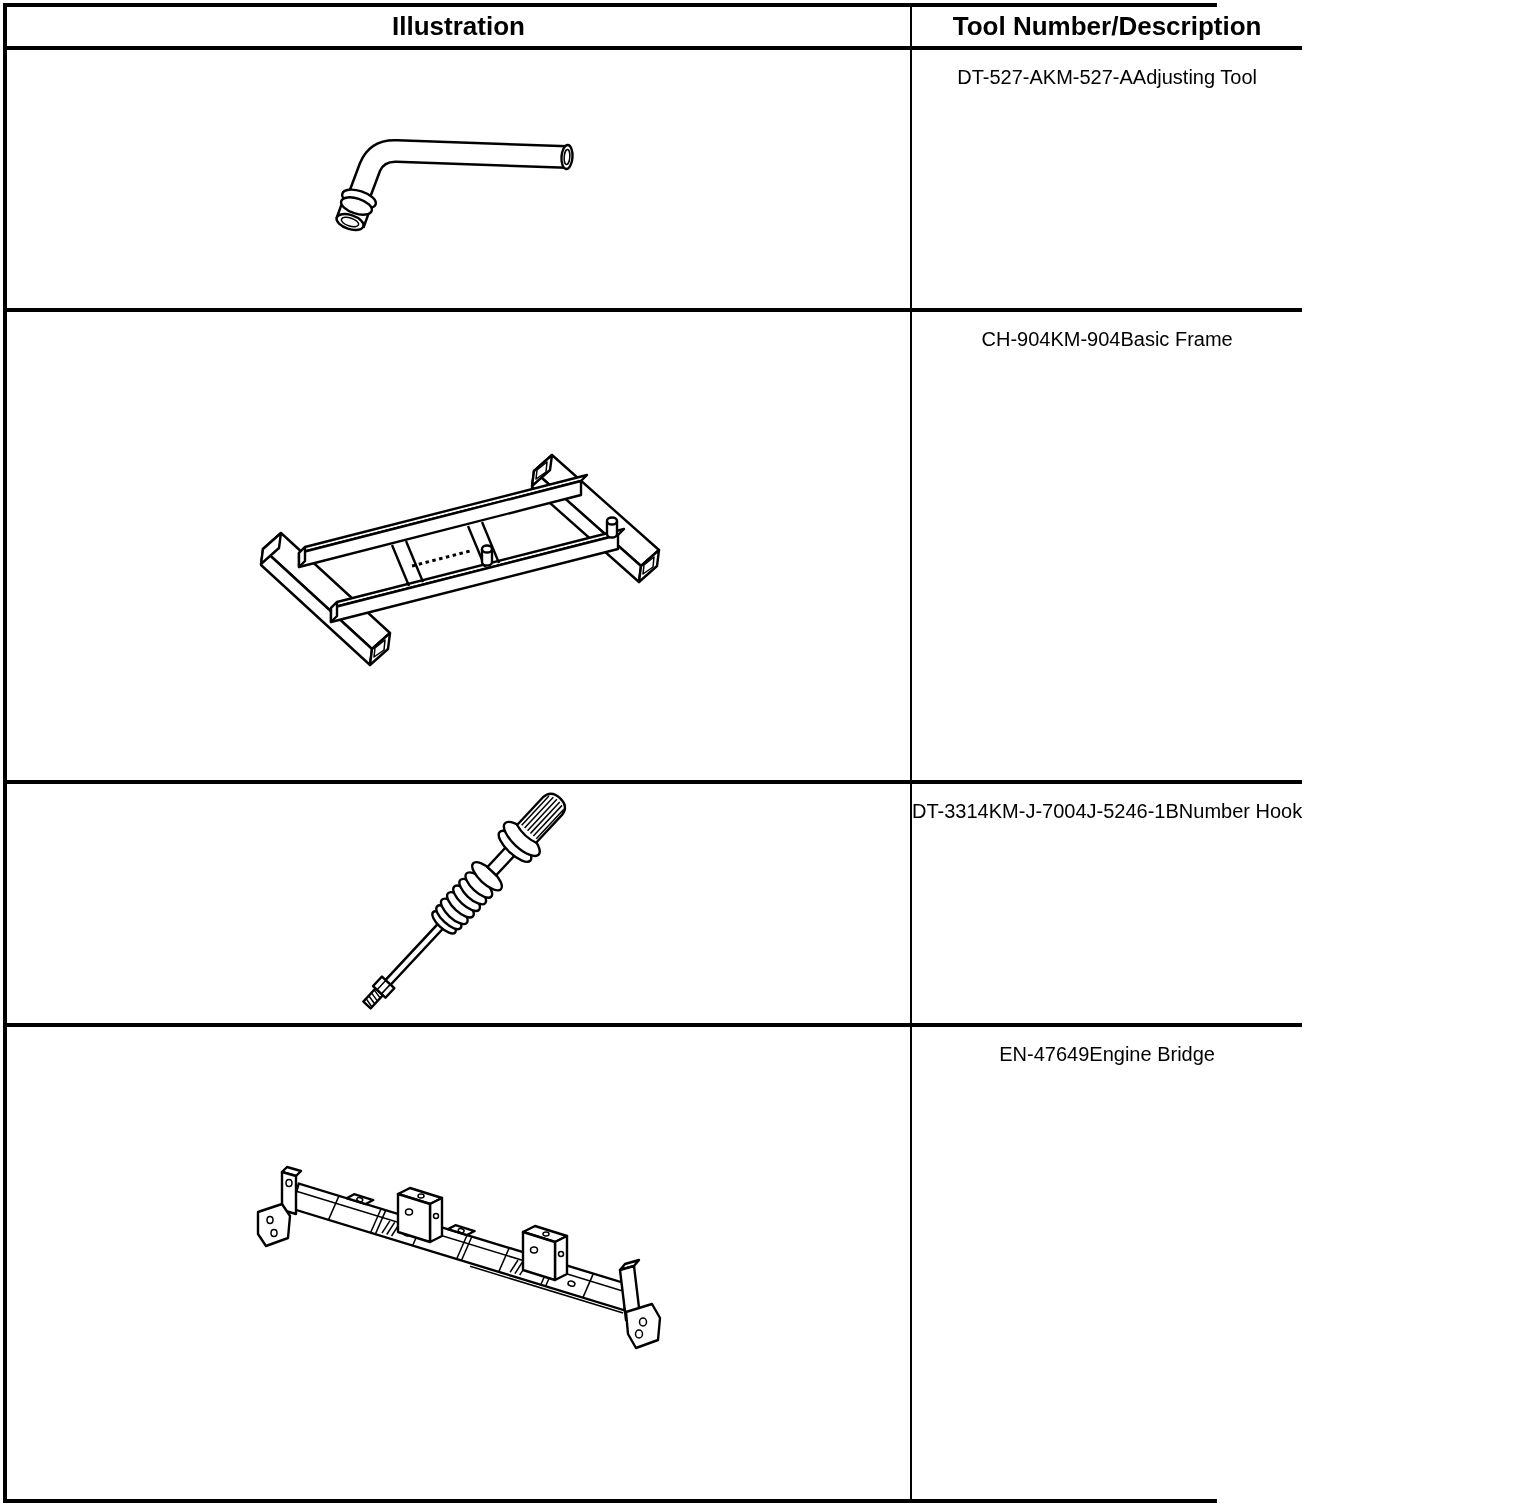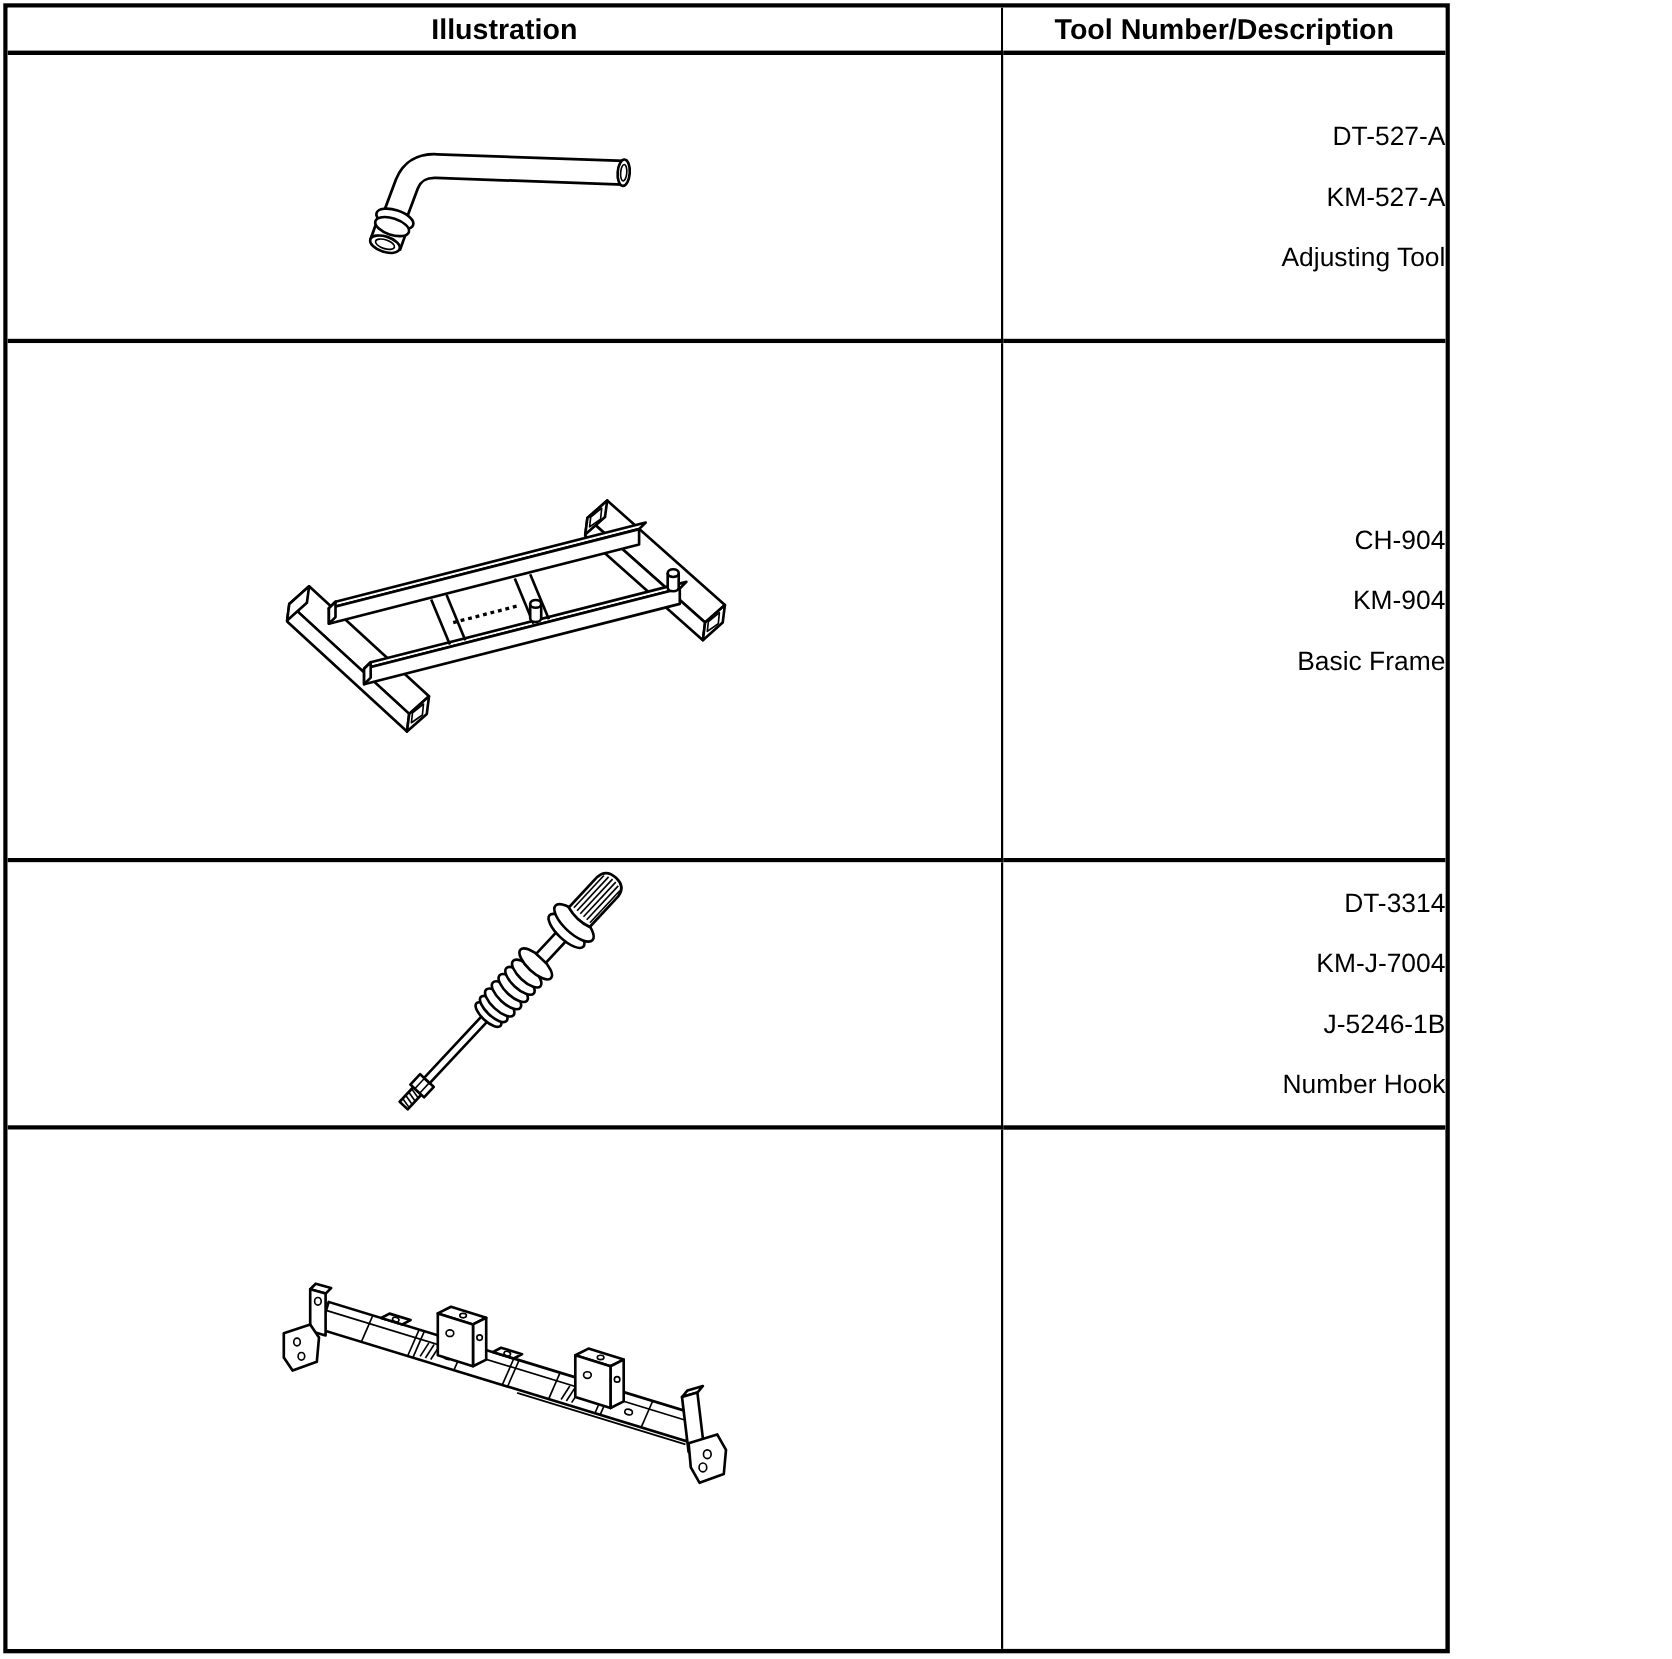--- a/index.html
+++ b/index.html
@@ -6,39 +6,39 @@
   body {
     width:1520px; height:1508px;
     background:#ffffff;
     font-family:"Liberation Sans", sans-serif;
     color:#000000;
     position:relative;
     overflow:hidden;
   }
   .tbl {
     position:absolute; left:3px; top:3px;
-    width:1315px; height:1500px;
+    width:1214px; height:1500px;
     box-sizing:border-box;
     border:4px solid #000;
     display:grid;
     grid-template-columns:905px 1fr;
     grid-template-rows:43px 262px 472px 243px 1fr;
     background:#fff;
   }
   .cell { box-sizing:border-box; background:#fff; }
   .col1 { border-right:2px solid #000; }
   .rb   { border-bottom:4px solid #000; }
   .hcell {
     display:flex; align-items:center; justify-content:center;
     font-size:26px; font-weight:bold;
   }
   .tcell {
-    display:flex; flex-direction:column;
-    align-items:flex-end; justify-content:center;
-    font-size:24px;
+    display:flex; flex-direction:row;
+    align-items:flex-start; justify-content:center;
+    font-size:20px;
   }
   .tcell .ln { height:55px; line-height:55px; text-align:center; white-space:nowrap; }
   .icell { position:relative; overflow:hidden; }
   .icell svg { position:absolute; left:0; top:0; width:100%; height:100%; display:block; }
 
   
   .art path, .art polygon, .art rect, .art ellipse, .art line, .art polyline, .art circle {
     fill:#ffffff; stroke:#000000; stroke-width:2.4;
     stroke-linejoin:round;
   }
@@ -232,14 +232,18 @@
       <ellipse class="thin" cx="270" cy="1220" rx="3" ry="3.5"></ellipse>
       <ellipse class="thin" cx="274" cy="1233" rx="3" ry="3.5"></ellipse>
 
       <polygon points="620,1270 625,1264 639,1260 634,1266"></polygon>
       <polygon points="620,1270 634,1266 640,1316 626,1320"></polygon>
       <polygon points="626,1312 652,1304 660,1318 658,1340 636,1348 628,1334"></polygon>
       <ellipse class="thin" cx="643" cy="1322" rx="3.5" ry="4"></ellipse>
       <ellipse class="thin" cx="639" cy="1334" rx="3.5" ry="4"></ellipse>
     </svg>
   </div>
+  <div class="cell tcell">
+    <div class="ln">EN-47649</div>
+    <div class="ln">Engine Bridge</div>
+  </div>
 
 </div>
 
 </body></html>

